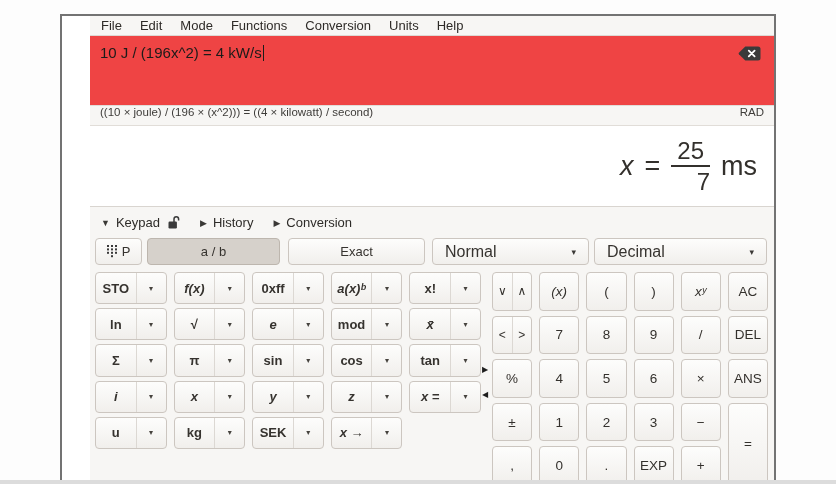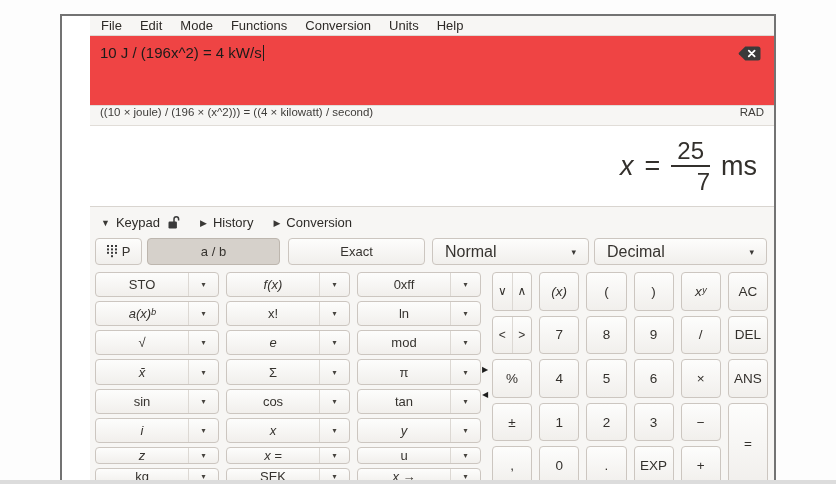--- a/index.html
+++ b/index.html
@@ -50,22 +50,22 @@
   .btn { display:flex; align-items:center; justify-content:center; font-size:13px; gap:5px; }
   .pbtn  { width:47px; }
   .exact { width:137px; }
   .ab    { width:133px; margin-right:3px; background:#d6d1cb; border-color:#bdb6ae; }
   .combo { display:flex; align-items:center; justify-content:space-between; padding:0 12px; }
   .combo1 { width:157px; margin-left:2px; }
   .combo2 { flex:1; }
   .carrow { font-size:9px; color:#3a3835; }
 
   .grids { flex:1; display:flex; }
-  .leftgrid { width:386px; display:grid; grid-template-columns:repeat(3,1fr);
-              grid-template-rows:repeat(6,1fr); gap:4px 7px; }
+  .leftgrid { width:386px; display:grid; grid-template-columns:repeat(5,1fr);
+              grid-template-rows:repeat(6,1fr); gap:4px 7px;font-weight:bold; }
   .handle { width:10px; position:relative; }
   .handle .h { position:absolute; left:1px; font-size:8px; color:#1d1d1d; line-height:1; }
   .handle .h1 { top:44%; } .handle .h2 { top:56%; }
   .rightgrid { flex:1; margin-left:1px; display:grid; grid-template-columns:repeat(6,1fr);
                grid-template-rows:repeat(5,1fr); gap:5px 7px; }
 
   .skey { display:flex; align-items:stretch; font-size:13px; overflow:hidden; }
   .skey .lab { flex:1; display:flex; align-items:center; justify-content:center; }
   .skey .arr { width:30px; border-left:1px solid #dcd8d3; display:flex; align-items:center;
                justify-content:center; font-size:8px; color:#46433e; }

